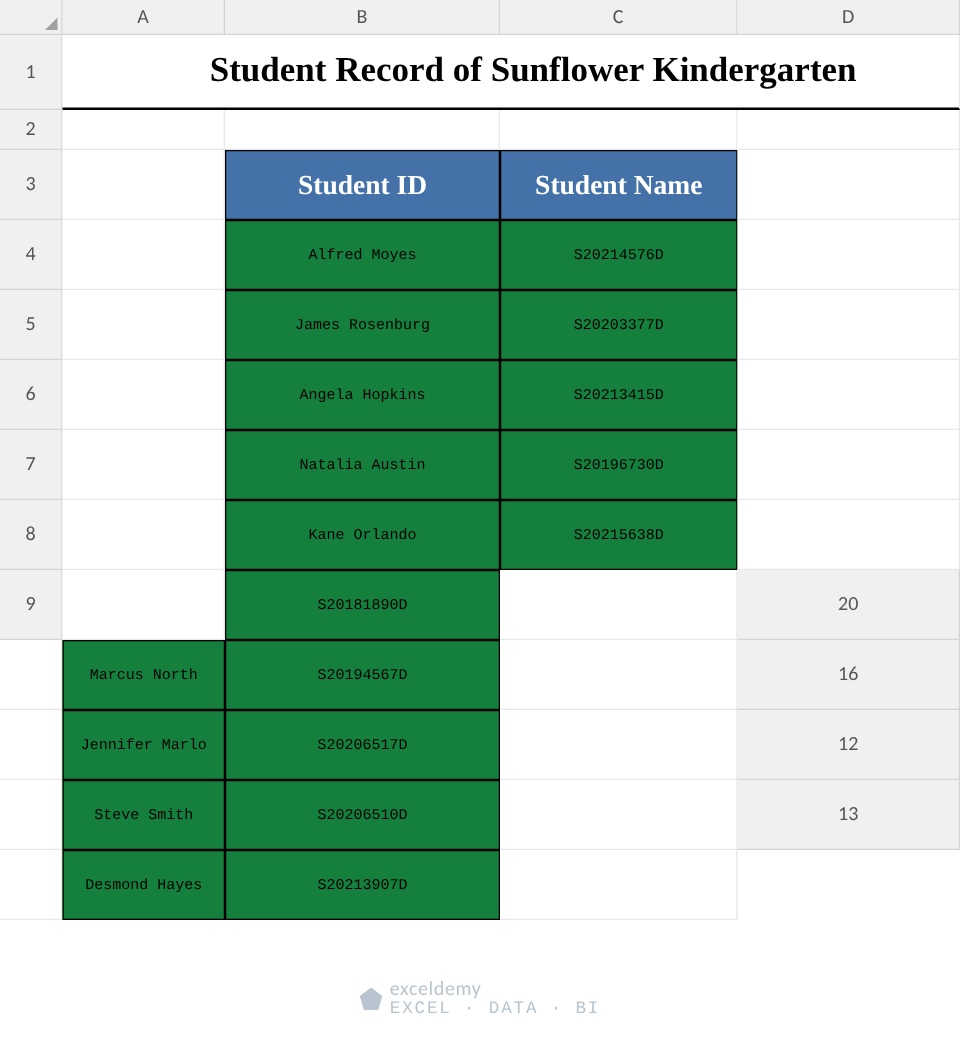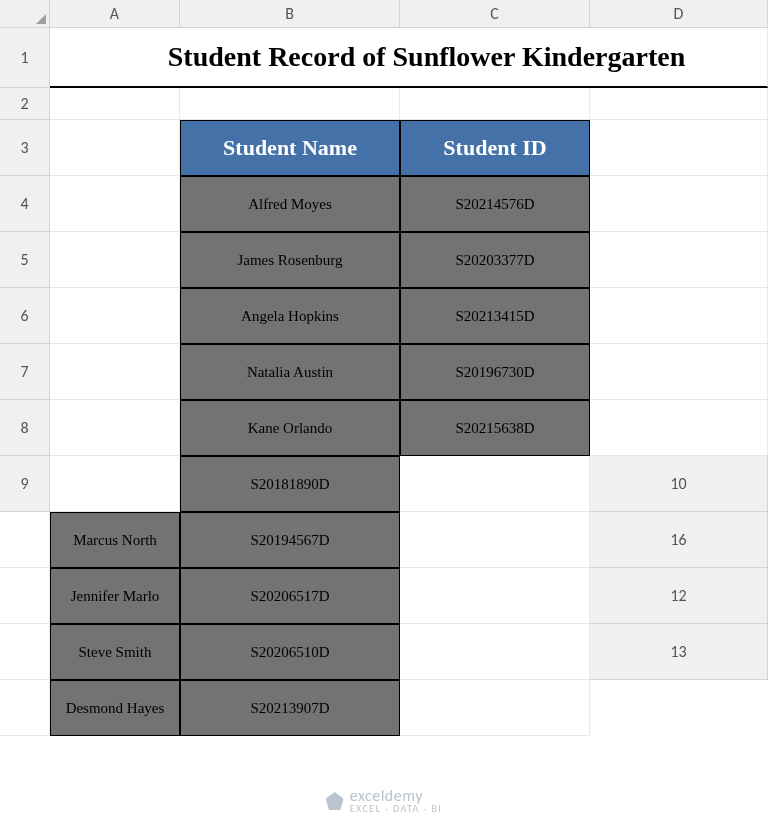--- a/index.html
+++ b/index.html
@@ -81,24 +81,24 @@
     .table-header {
       background: #4472a8;
       color: #fff;
       font-family: 'Times New Roman', serif;
       font-weight: bold;
       font-size: 22px;
       border: 1.5px solid #000;
     }
     .table-cell {
       border: 1.5px solid #000;
-      font-family: Liberation Serif, serif;
-      font-size: 15px;
+      font-family: Liberation Mono, monospace;
+      font-size: 12px;
       color: #000;
-      background: #737373;
+      background: #15803d;
     }
     .watermark {
       position: absolute;
       bottom: 18px;
       left: 50%;
       transform: translateX(-50%);
       display: flex;
       align-items: center;
       gap: 6px;
       color: #b8c4d0;
@@ -114,22 +114,23 @@
       display: flex;
       flex-direction: column;
       line-height: 1;
     }
     .watermark-main {
       font-size: 16px;
       font-weight: 500;
       letter-spacing: 0.5px;
     }
     .watermark-sub {
-      font-size: 10px;
+      font-size: 14px;
       letter-spacing: 1.5px;
+      font-family: Liberation Mono, monospace;
     }
   </style>
 </head>
 <body>
 
 <div class="spreadsheet">
   <div class="corner"></div>
   <div class="col-header">A</div>
   <div class="col-header">B</div>
   <div class="col-header">C</div>
@@ -139,22 +140,22 @@
   <div class="title-cell">Student Record of Sunflower Kindergarten</div>
 
   <div class="row-header">2</div>
   <div class="cell"></div>
   <div class="cell"></div>
   <div class="cell"></div>
   <div class="cell"></div>
 
   <div class="row-header">3</div>
   <div class="cell"></div>
+  <div class="cell table-header">Student ID</div>
   <div class="cell table-header">Student Name</div>
-  <div class="cell table-header">Student ID</div>
   <div class="cell"></div>
 
   <div class="row-header">4</div>
   <div class="cell"></div>
   <div class="cell table-cell">Alfred Moyes</div>
   <div class="cell table-cell">S20214576D</div>
   <div class="cell"></div>
 
   <div class="row-header">5</div>
   <div class="cell"></div>
@@ -178,21 +179,21 @@
   <div class="cell"></div>
   <div class="cell table-cell">Kane Orlando</div>
   <div class="cell table-cell">S20215638D</div>
   <div class="cell"></div>
 
   <div class="row-header">9</div>
   <div class="cell"></div>
   <div class="cell table-cell">S20181890D</div>
   <div class="cell"></div>
 
-  <div class="row-header">10</div>
+  <div class="row-header">20</div>
   <div class="cell"></div>
   <div class="cell table-cell">Marcus North</div>
   <div class="cell table-cell">S20194567D</div>
   <div class="cell"></div>
 
   <div class="row-header">16</div>
   <div class="cell"></div>
   <div class="cell table-cell">Jennifer Marlo</div>
   <div class="cell table-cell">S20206517D</div>
   <div class="cell"></div>

